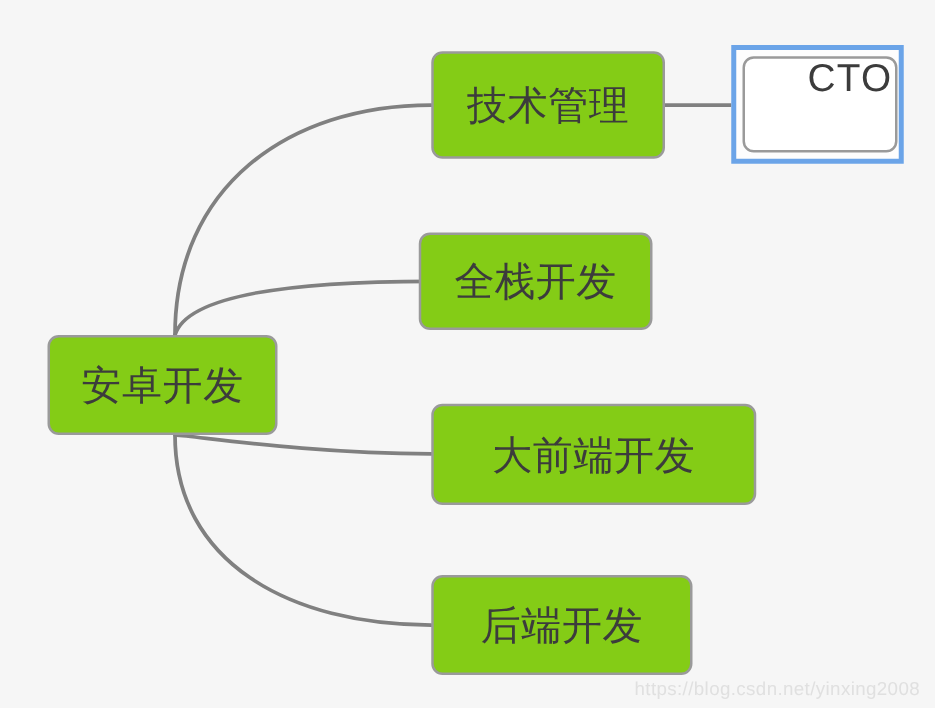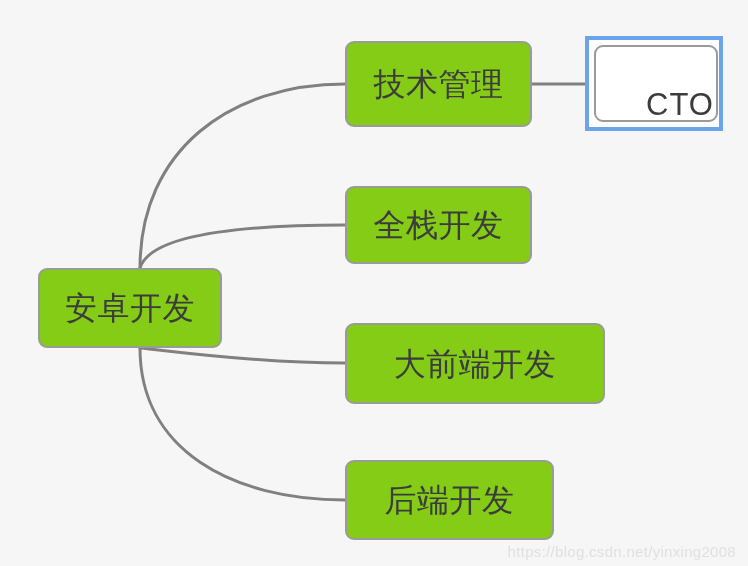--- a/index.html
+++ b/index.html
@@ -60,21 +60,21 @@
     text-align: right;
   }
   
   #node-tech-management {
     left: 345px;
     top: 41px;
     width: 187px;
     height: 86px;
   }
   #node-fullstack {
-    left: 345px;
+    left: 335px;
     top: 186px;
     width: 187px;
     height: 78px;
   }
   #node-frontend {
     left: 345px;
     top: 323px;
     width: 260px;
     height: 81px;
   }
@@ -102,21 +102,21 @@
     position: absolute;
     left: 5px;
     top: 5px;
     width: 124px;
     height: 77px;
     box-sizing: border-box;
     background: #ffffff;
     border: 2px solid #9a9a9a;
     border-radius: 9px;
     display: flex;
-    align-items: flex-end;
+    align-items: flex-start;
     justify-content: center;
     padding-left: 48px;
   }
 
   #watermark {
     position: absolute;
     right: 12px;
     bottom: 6px;
     color: #e0e0e0;
     font-size: 15px;

